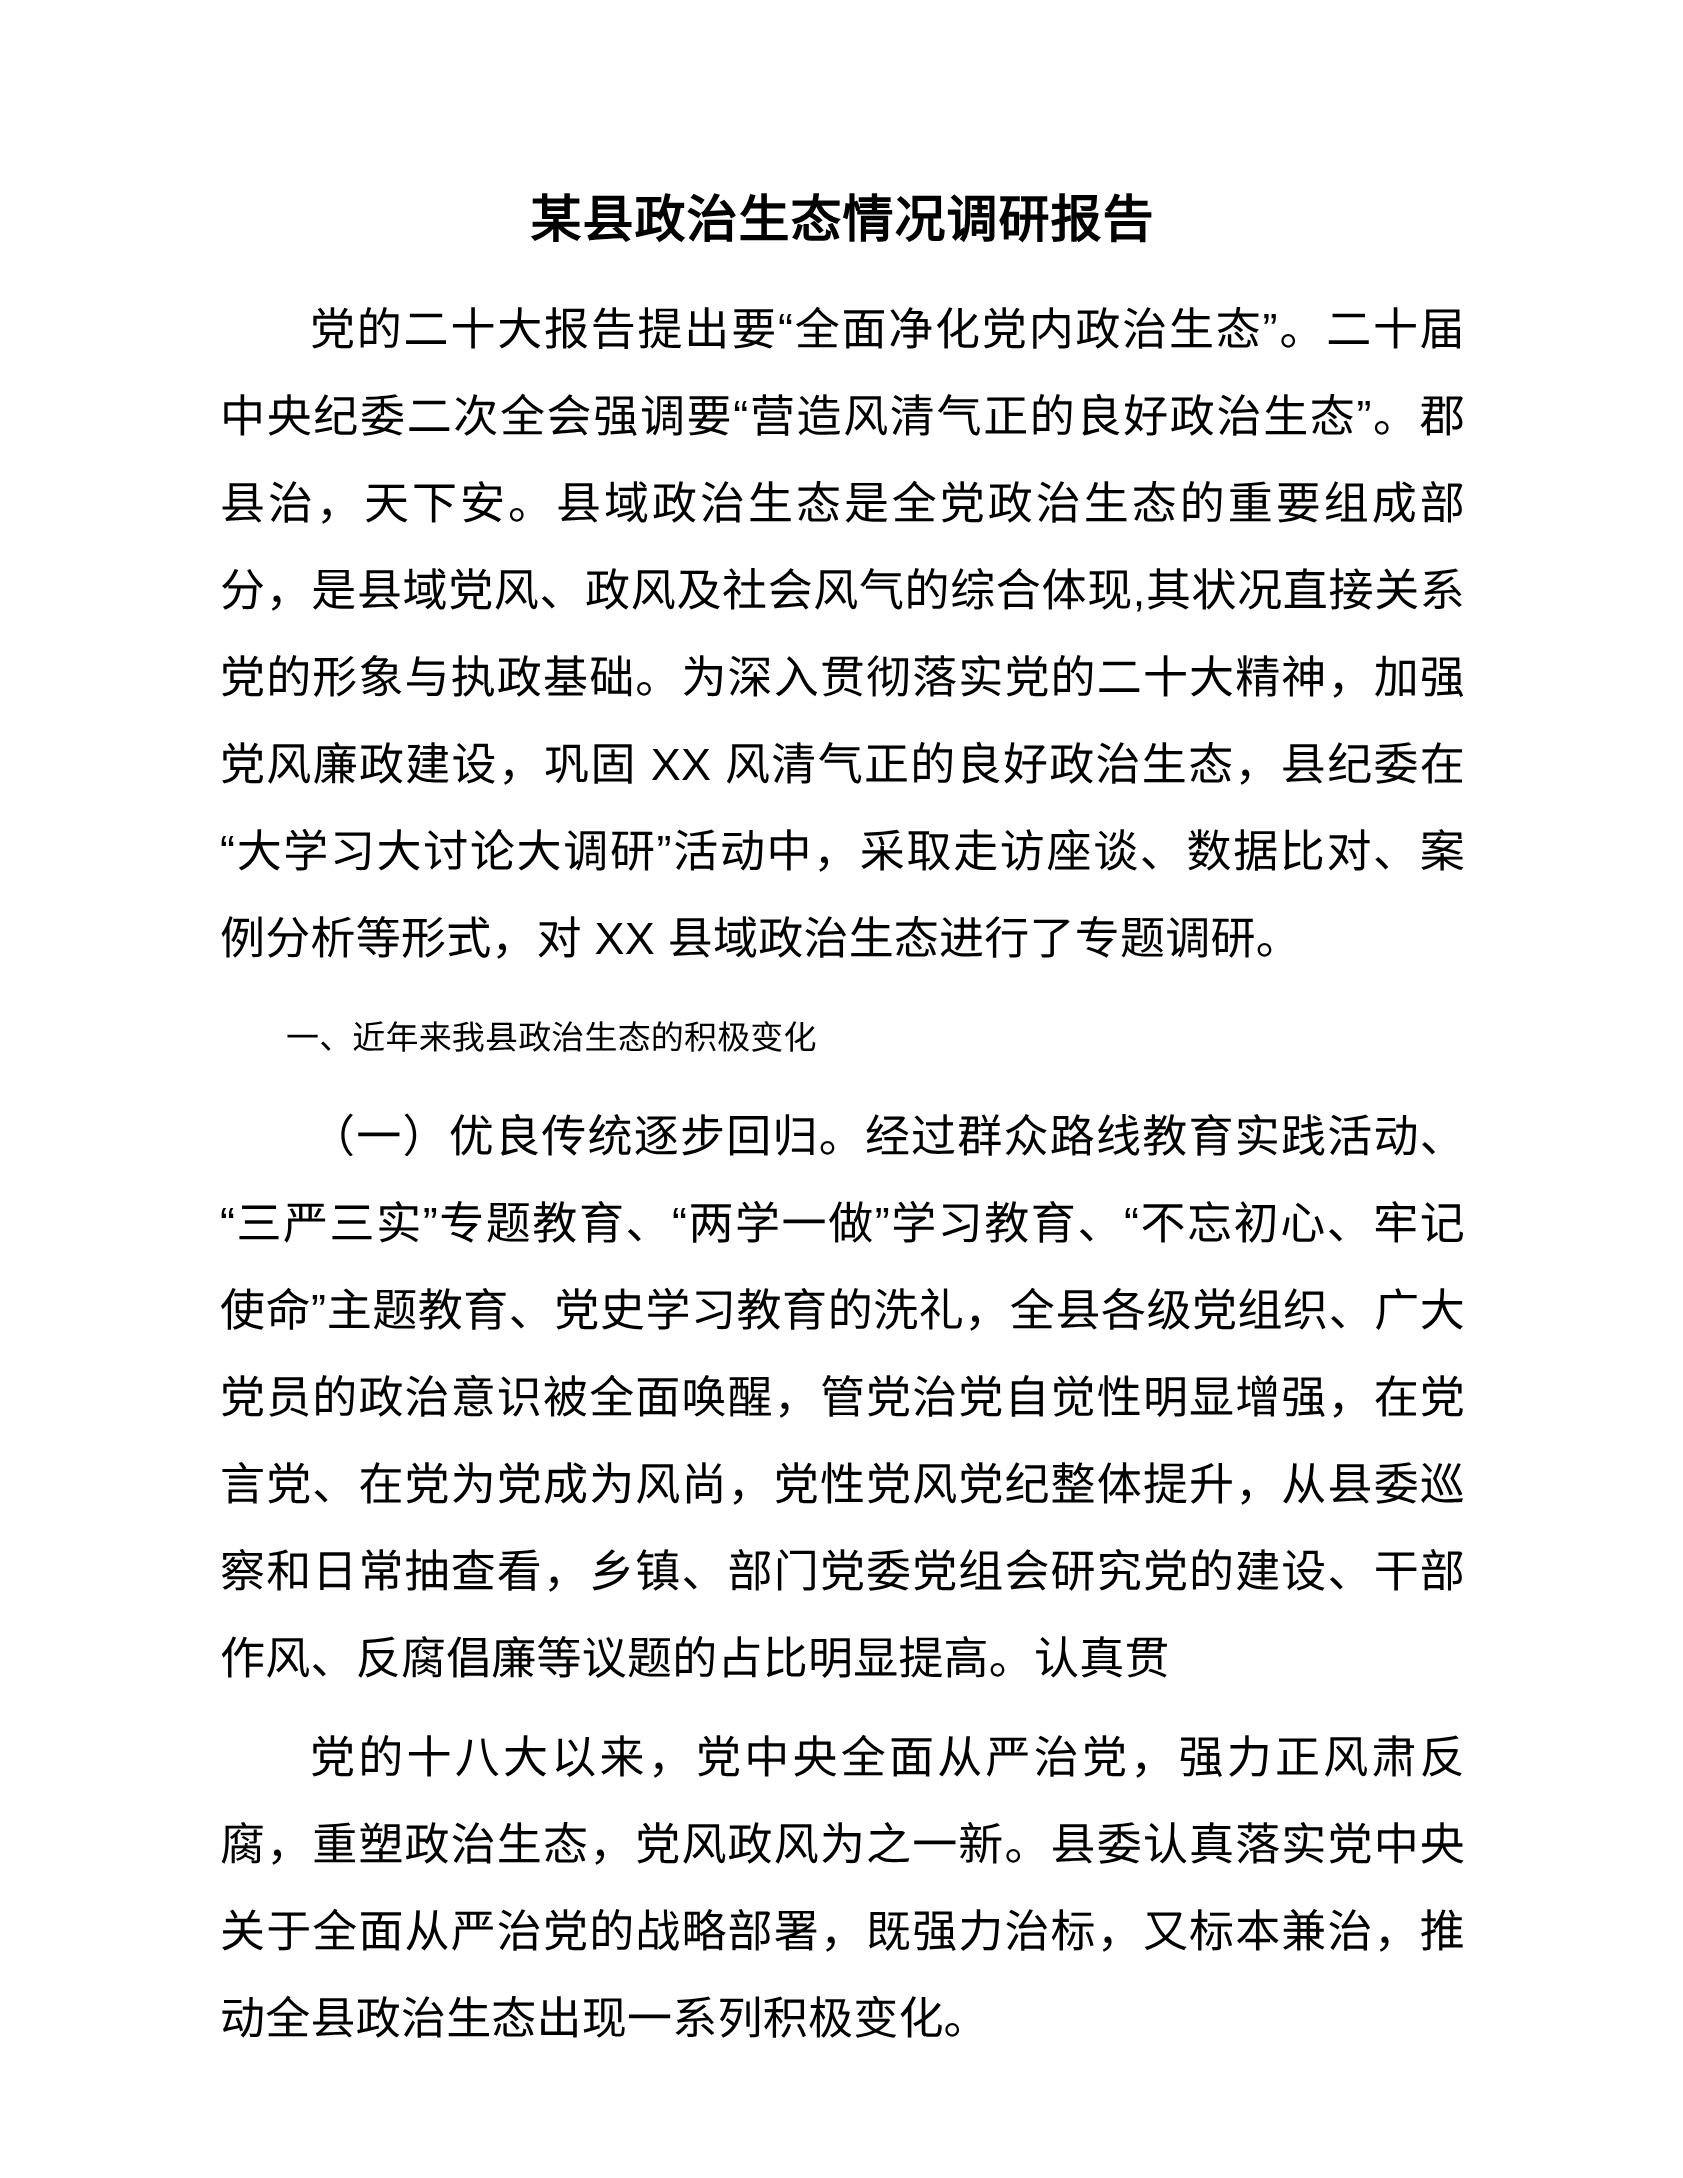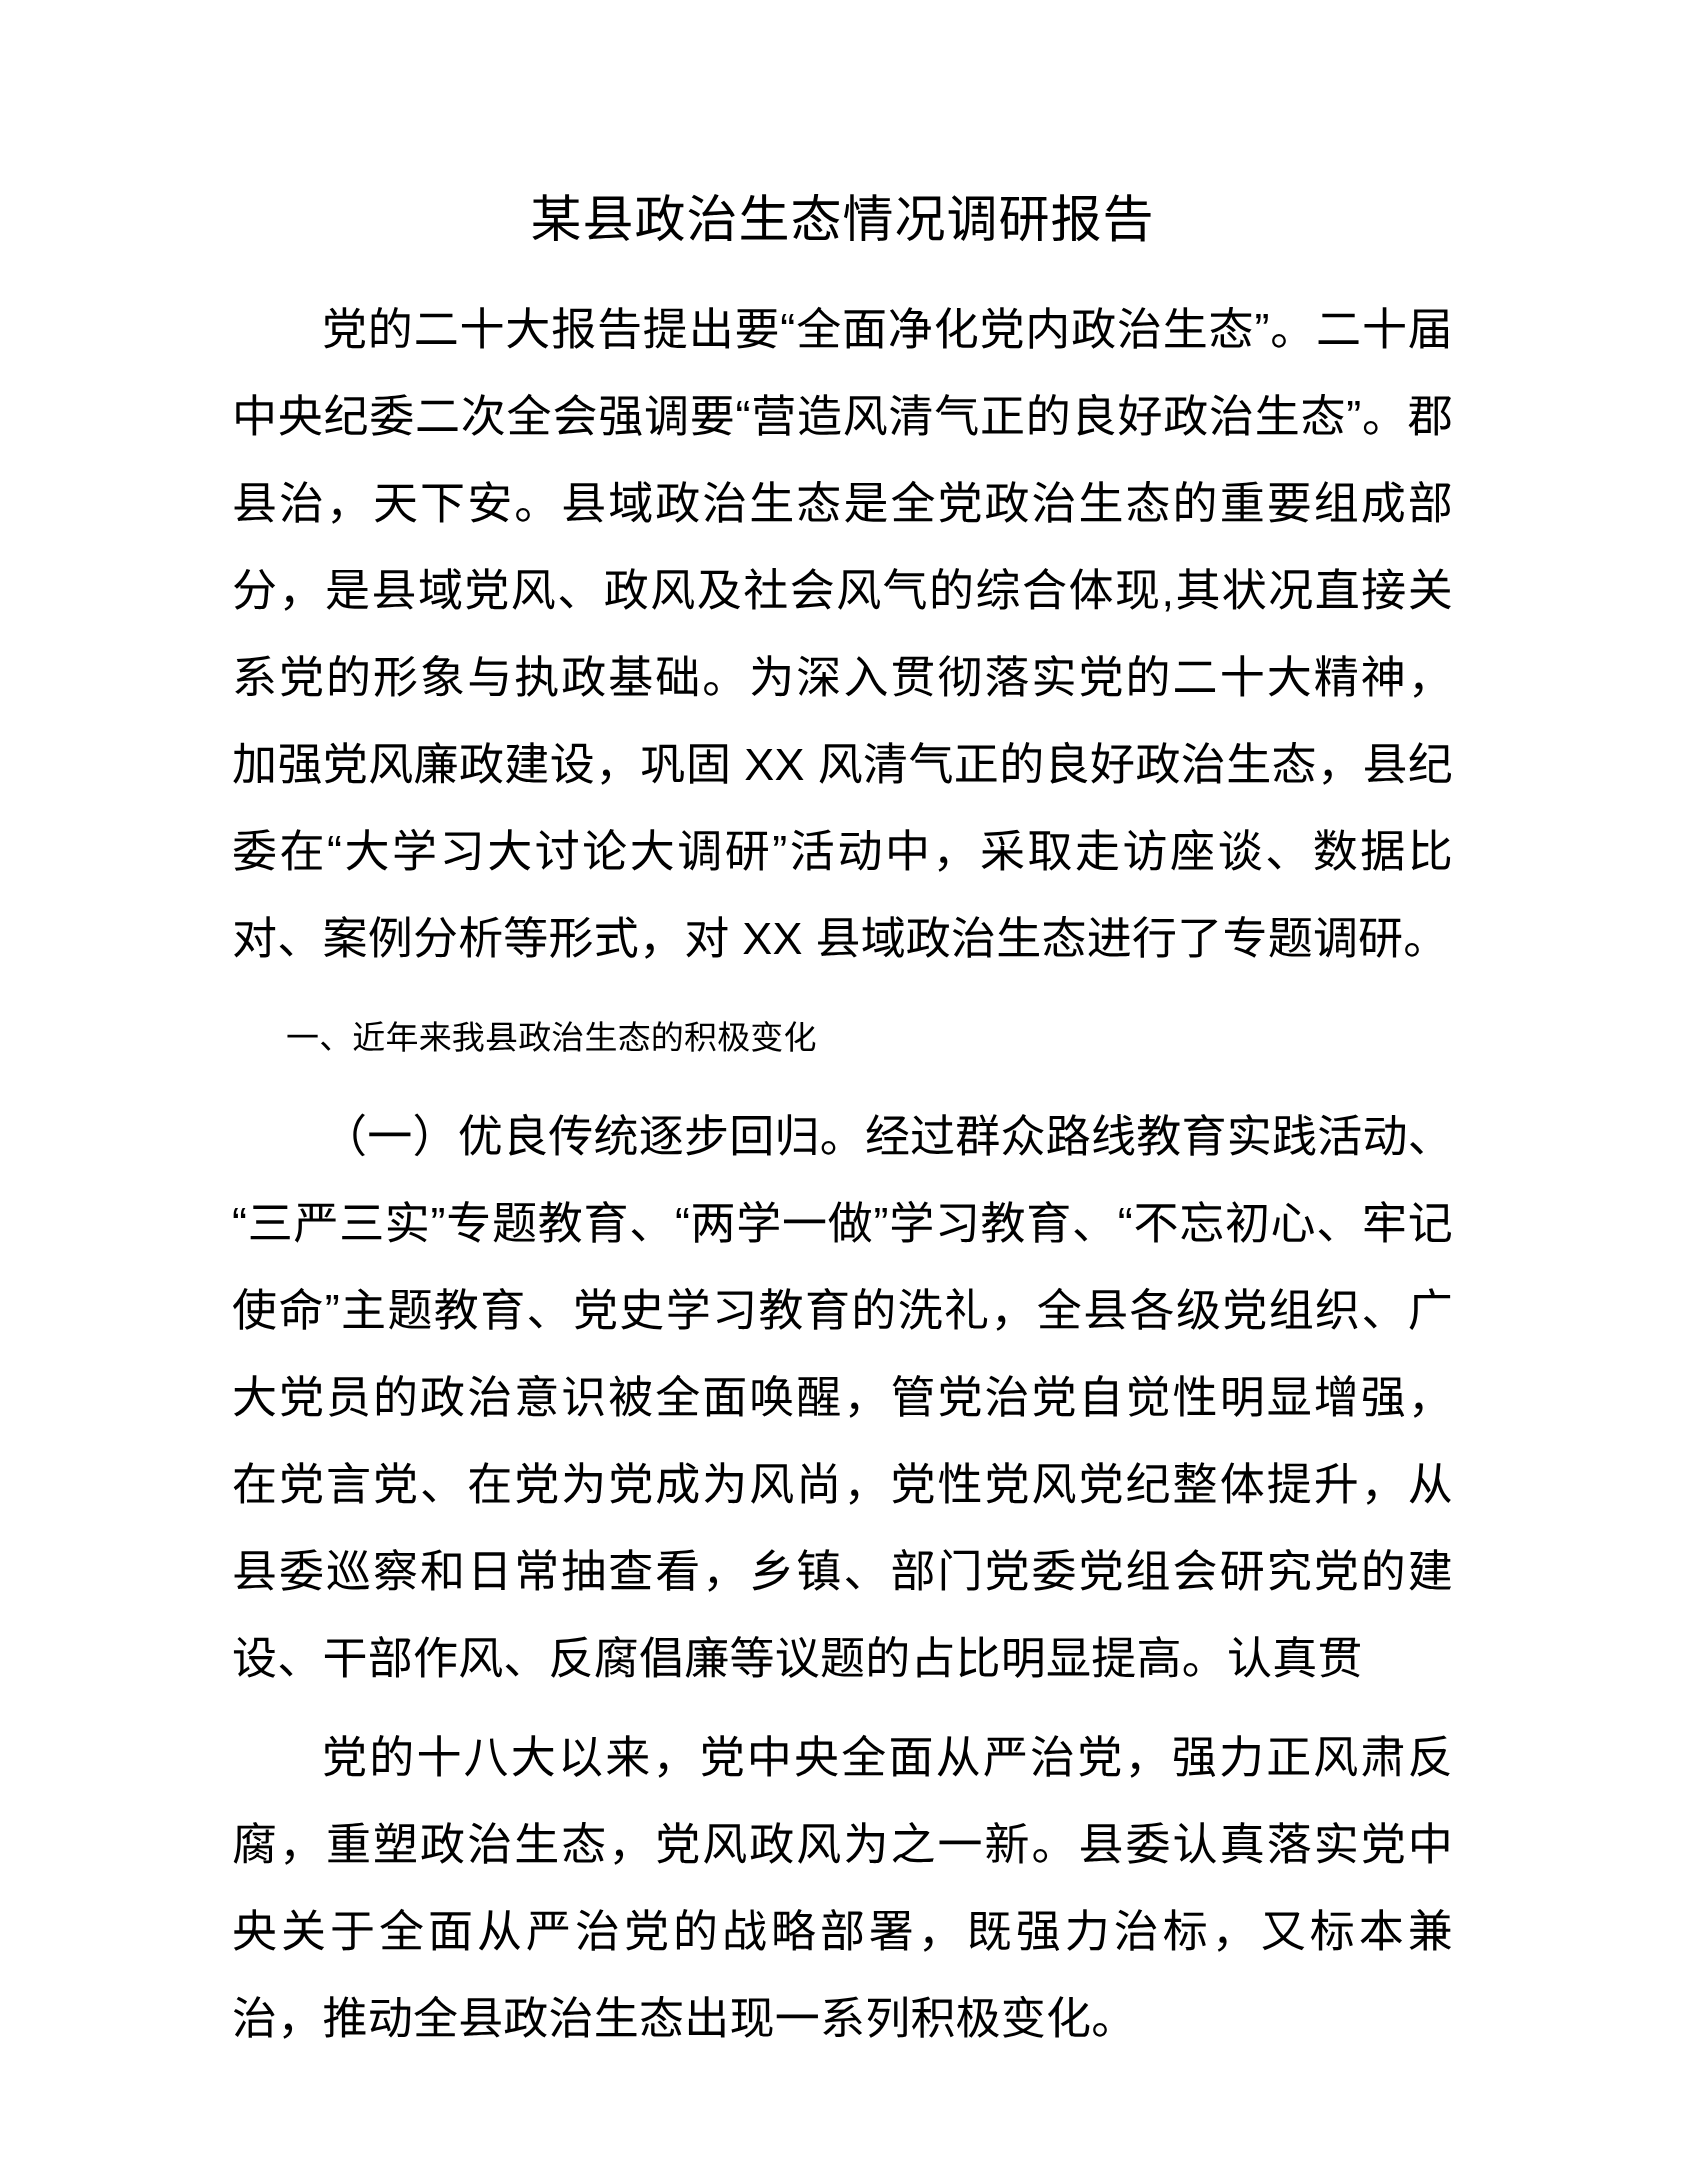--- a/index.html
+++ b/index.html
@@ -26,37 +26,37 @@
 
   .content {
     position: absolute;
     left: 220px;
     top: 0;
     width: 1245px;
   }
 
   .doc-title {
     font-size: 51px;
-    font-weight: 400;
+    font-weight: 700;
     text-align: center;
     letter-spacing: 0.02em;
     line-height: 1.25;
     margin: 0;
     padding-top: 188px;
     padding-bottom: 0;
     white-space: nowrap;
   }
 
   .para {
     font-size: 45px;
     line-height: 87px;
     text-align: justify;
     text-justify: inter-ideograph;
     text-align-last: left;
-    margin: 12px;
+    margin: 0;
     letter-spacing: 0.005em;
     font-weight: 400;
   }
 
   .para.indent {
     text-indent: 2em;
   }
 
   .para.first-body {
     margin-top: 34px;

